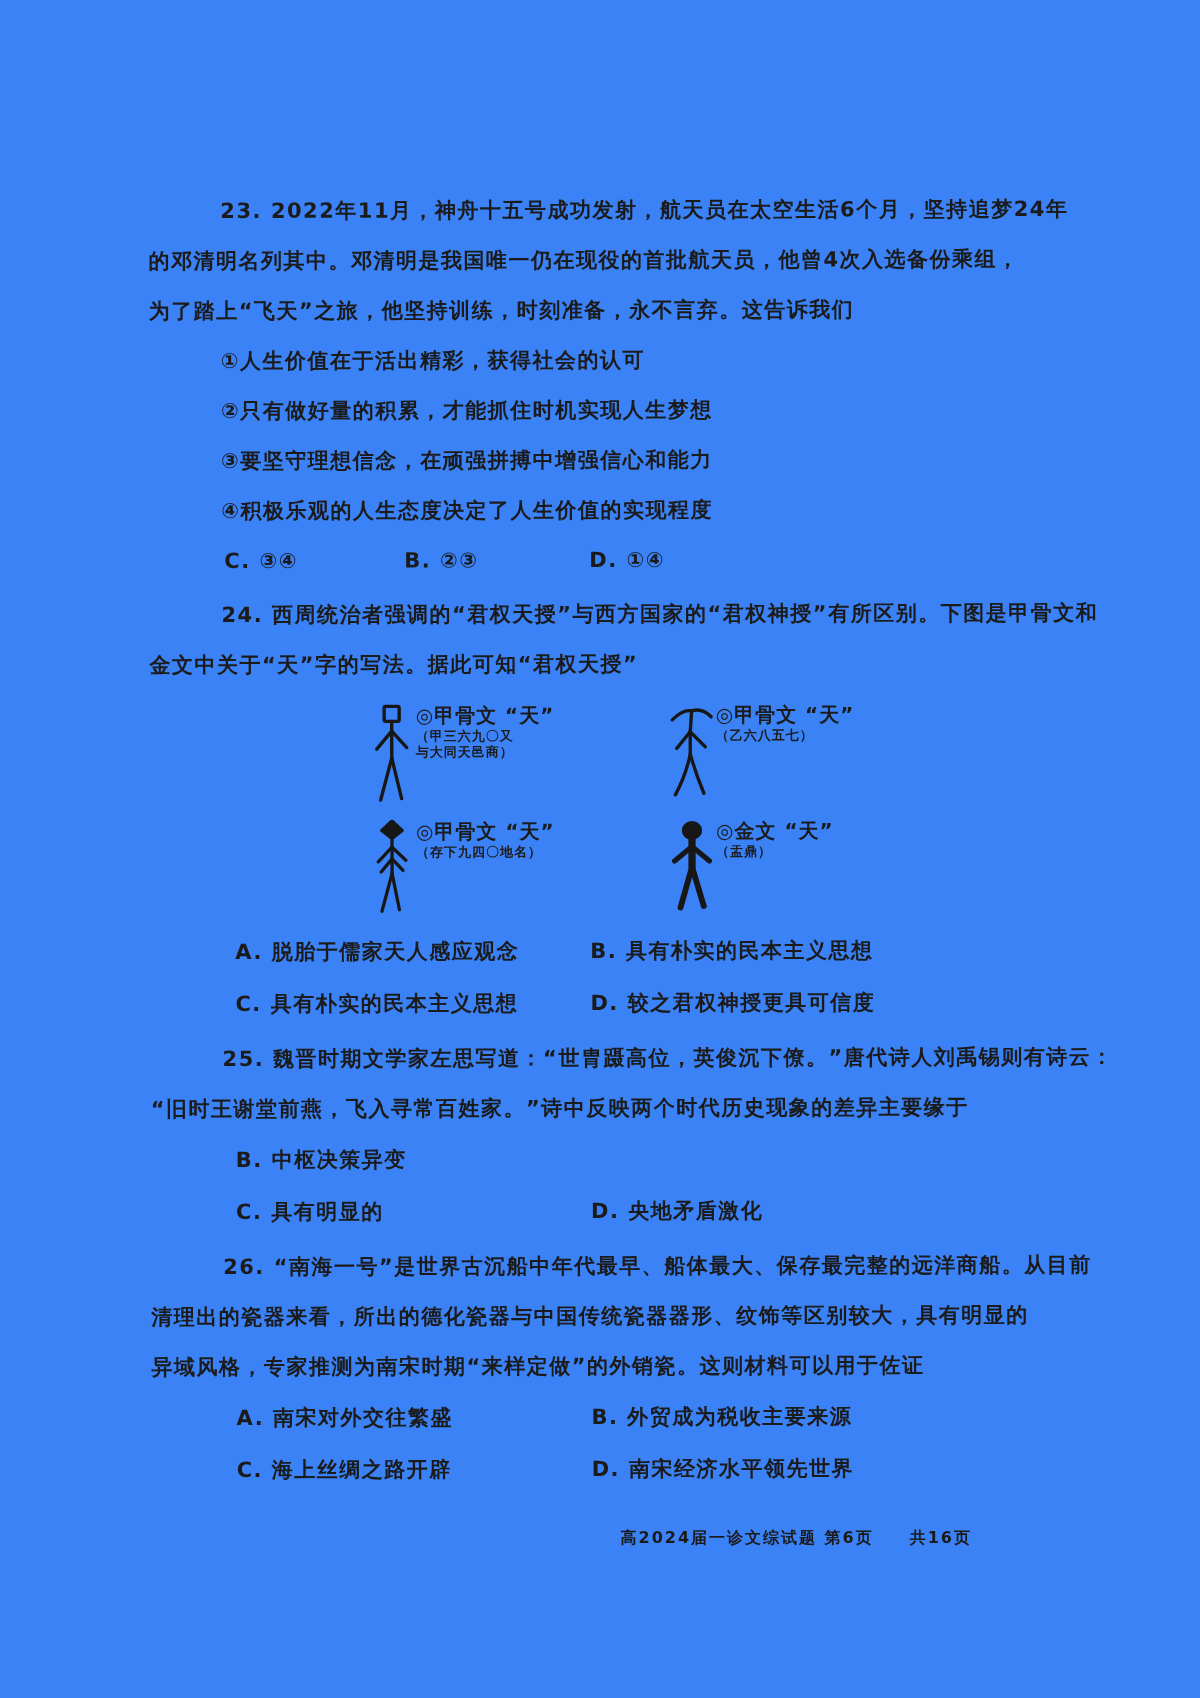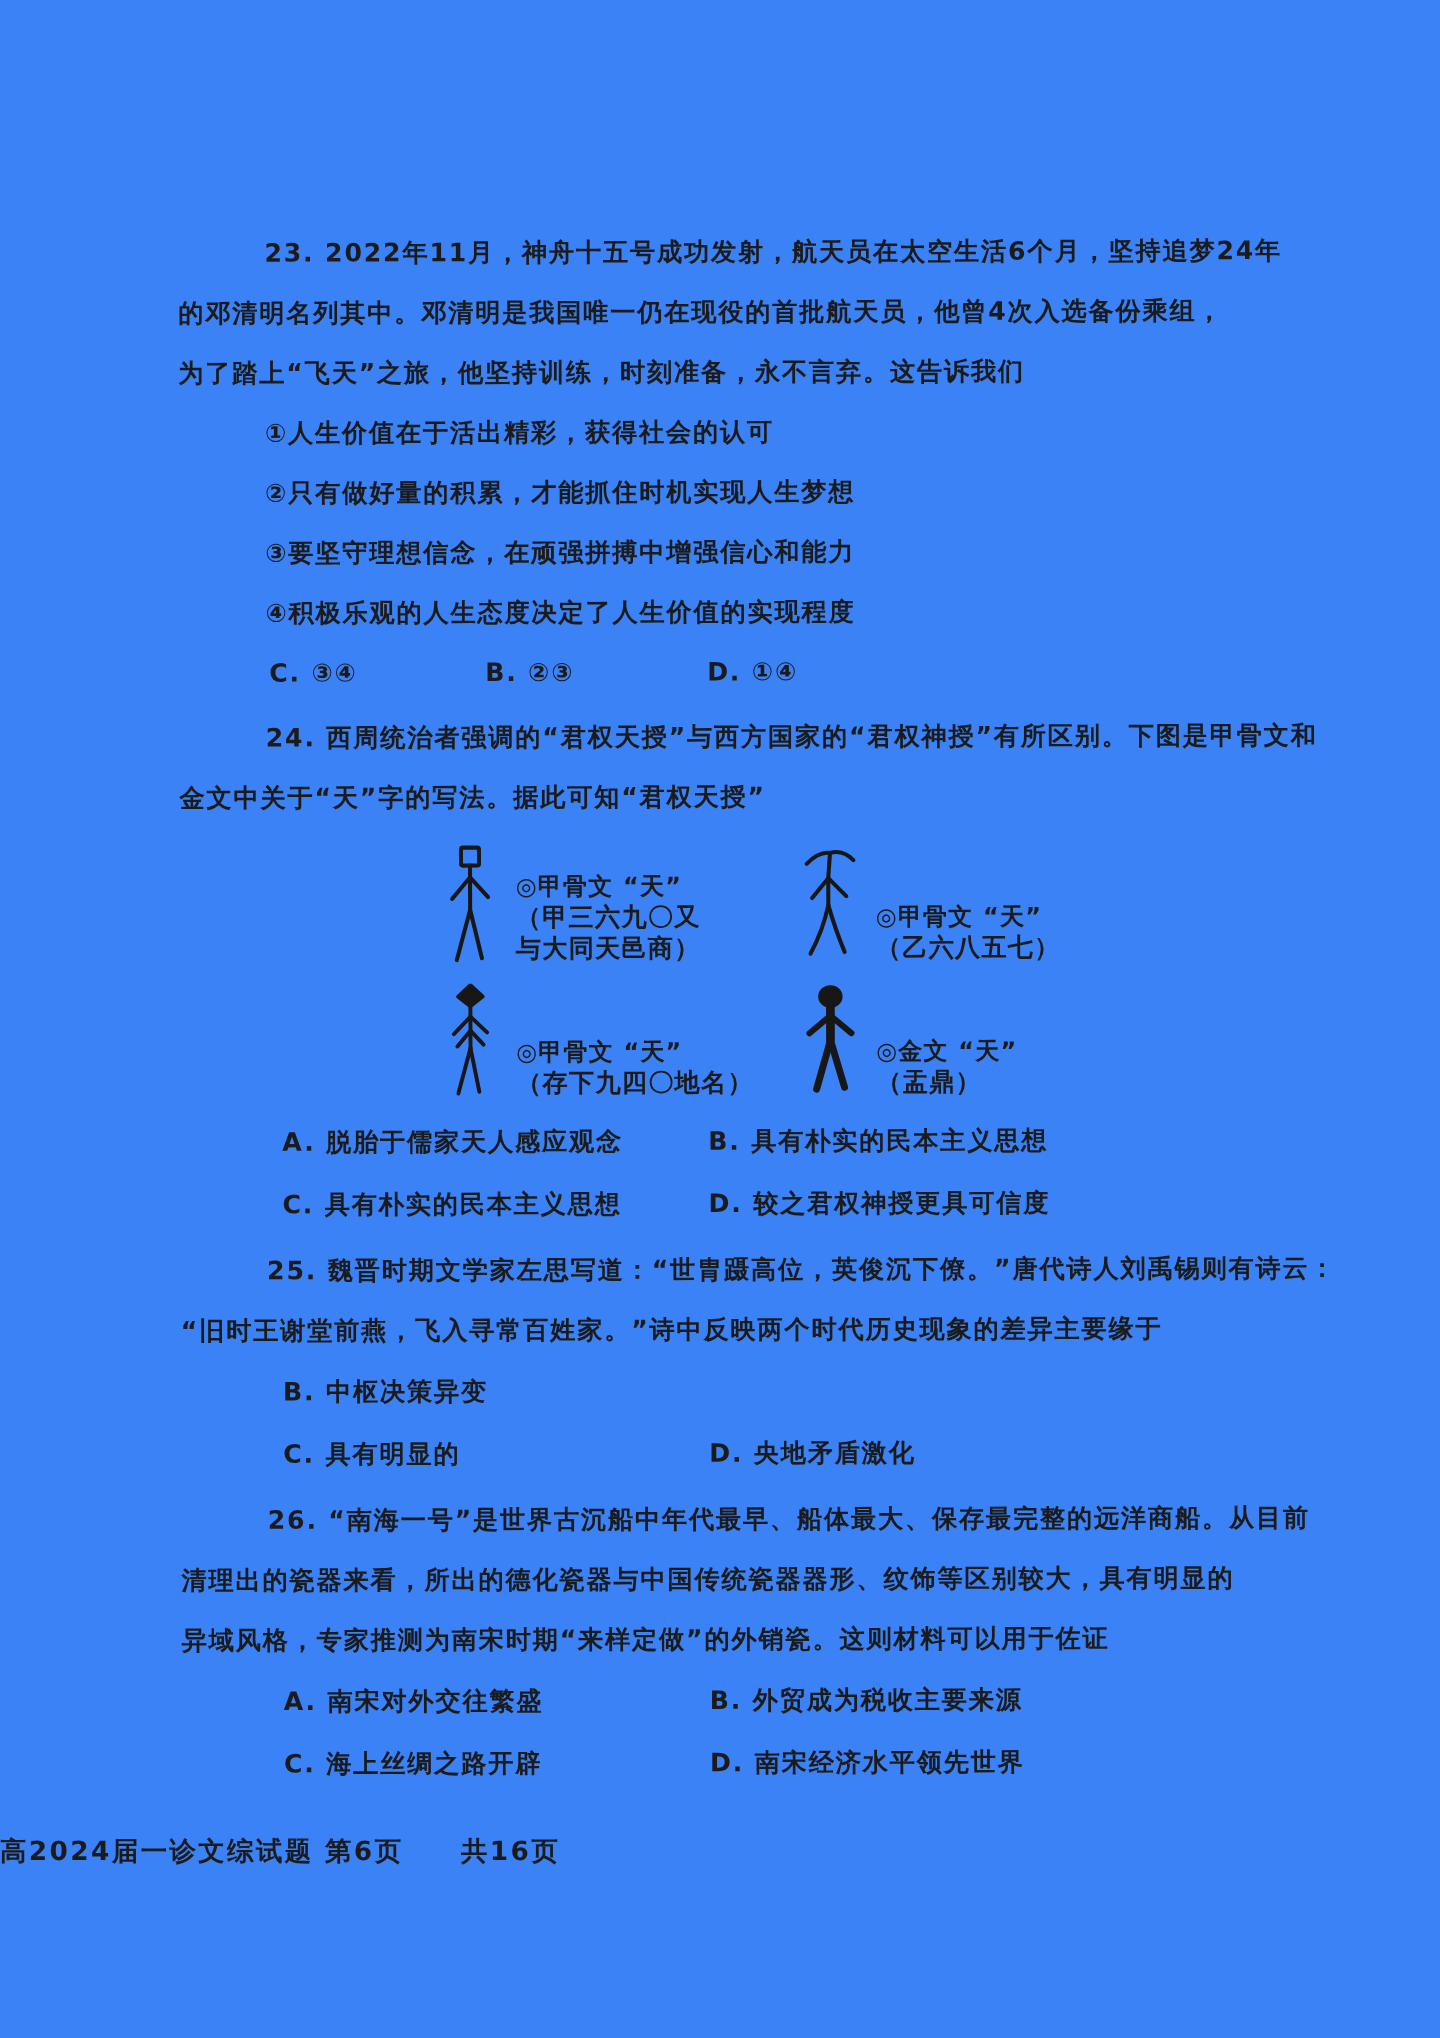--- a/index.html
+++ b/index.html
@@ -46,33 +46,32 @@
   
   .figure{
     margin:14px 0 10px 218px;
     width:600px;
     display:grid;
     grid-template-columns:300px 300px;
     row-gap:16px;
   }
   .fig-cell{
     display:flex;
-    align-items:flex-end;
-    gap:14px;
+    align-items:flex-start;
   }
   .fig-cell svg{flex:0 0 auto;}
   .fig-label{line-height:1.25;}
   .fig-title{font-size:20px;font-weight:700;letter-spacing:1px;white-space:nowrap;}
-  .fig-note{font-size:21px;font-weight:600;letter-spacing:1px;white-space:nowrap;}
+  .fig-note{font-size:13px;font-weight:600;letter-spacing:1px;white-space:nowrap;}
   .footer{
     position:absolute;
     left:0;top:1528px;
     width:972px;
-    text-align:left;
-    font-size:22px;
+    text-align:right;
+    font-size:16px;
     font-weight:700;
     letter-spacing:2px;
   }
   .glyph{stroke:#171717;stroke-width:4.5;fill:none;stroke-linecap:round;stroke-linejoin:round;}
   .glyph-thick{stroke:#171717;fill:none;stroke-linecap:round;stroke-linejoin:round;}
 </style>
 </head>
 <body>
 
 <div class="page">

